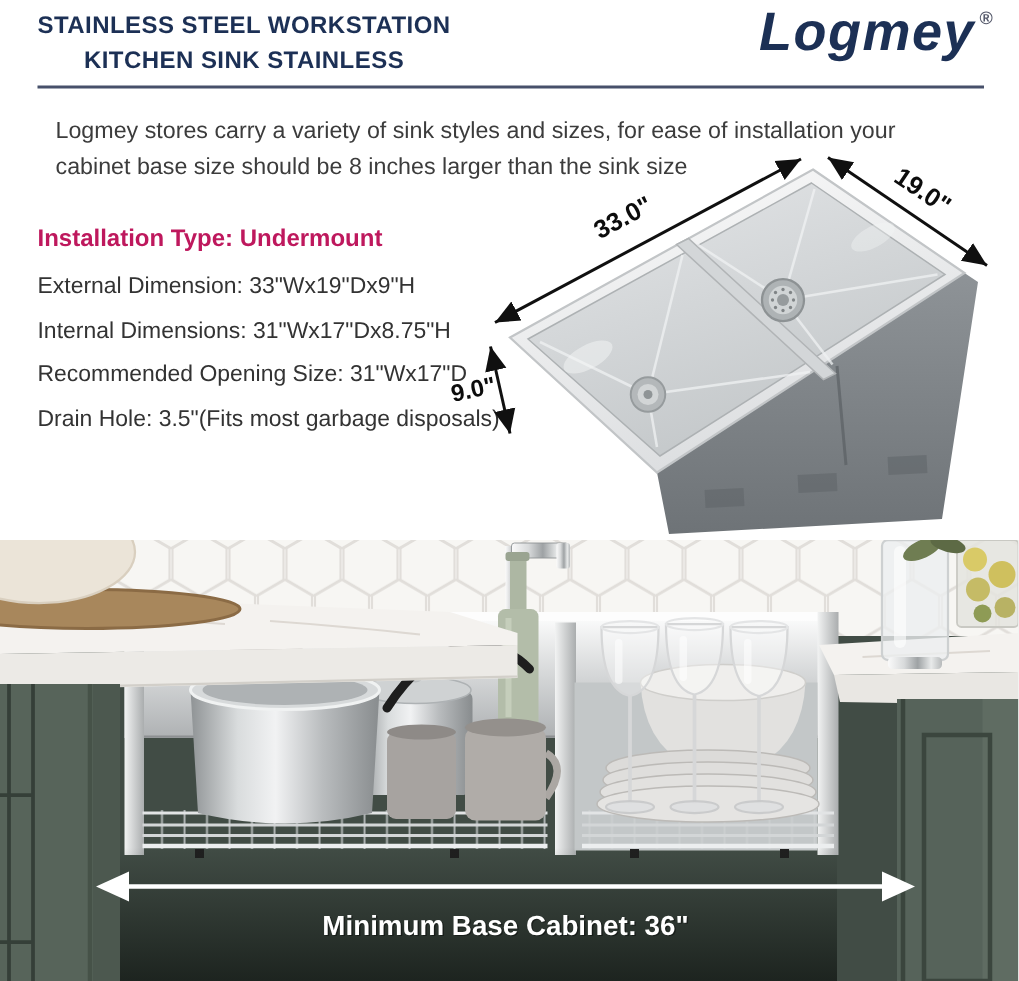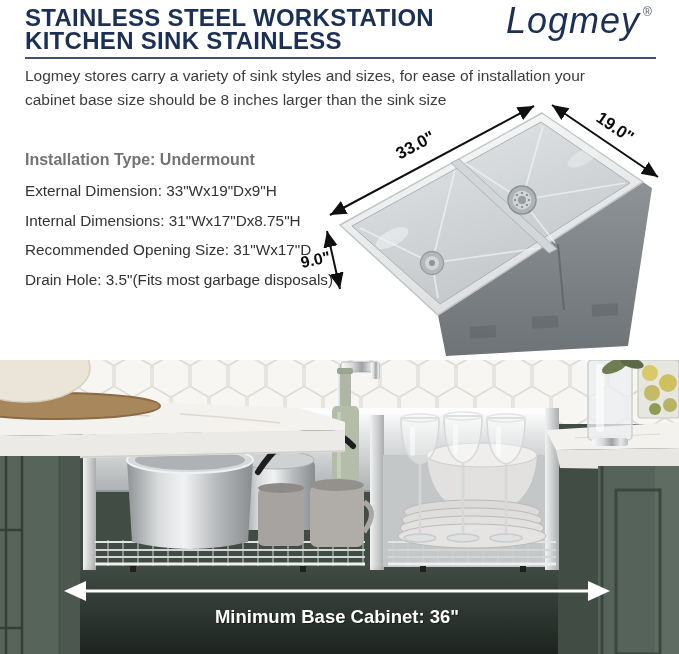--- a/index.html
+++ b/index.html
@@ -1,27 +1,27 @@
 <!DOCTYPE html>
 <html><head>
 <meta charset="utf-8">
 <style>
   html,body{margin:0;padding:0;background:#fff;}
   .page{position:relative;width:679px;height:654px;background:#ffffff;overflow:hidden;
         font-family:"Liberation Sans",sans-serif;}
-  .title{position:absolute;left:25px;top:6px;font-size:24px;font-weight:bold;
-         color:#1c3055;line-height:23px;letter-spacing:.3px;}
-  .logo{position:absolute;left:506px;top:0px;font-size:36px;font-weight:normal;
+  .title{position:absolute;left:25px;top:6px;font-size:16px;font-weight:bold;
+         color:#1c3055;line-height:23px;letter-spacing:.3px;text-align:center;}
+  .logo{position:absolute;left:506px;top:0px;font-size:36px;font-weight:bold;
         font-style:italic;color:#1c3055;letter-spacing:1px;}
   .logo sup{font-size:12px;font-style:normal;position:relative;top:-4px;left:3px;color:#55596b;}
   .divider{position:absolute;left:25px;top:57px;width:631px;height:2px;background:#47506a;}
-  .description{position:absolute;left:25px;top:64px;margin:0;font-size:15.5px;
+  .description{position:absolute;left:25px;top:64px;margin:12px;font-size:15.5px;
                line-height:23.5px;color:#3c3c3c;}
   .specs{position:absolute;left:25px;top:151px;}
-  .specs-heading{font-size:16px;font-weight:bold;color:#737373;margin-bottom:13px;}
+  .specs-heading{font-size:16px;font-weight:bold;color:#be185d;margin-bottom:13px;}
   .spec-item{font-size:15.3px;color:#333;margin-bottom:11.5px;}
   .sink-diagram{position:absolute;left:300px;top:88px;}
   .photo-scene{position:absolute;left:0;top:360px;}
   svg text{font-family:"Liberation Sans",sans-serif;}
 </style>
 </head>
 <body>
 
 <div class="page">
 

